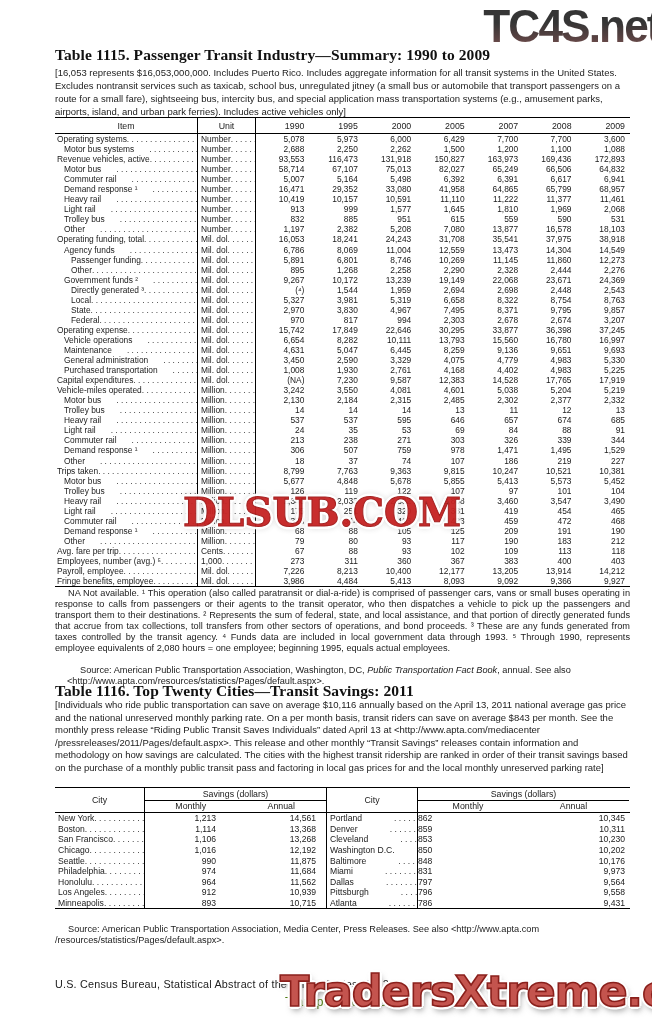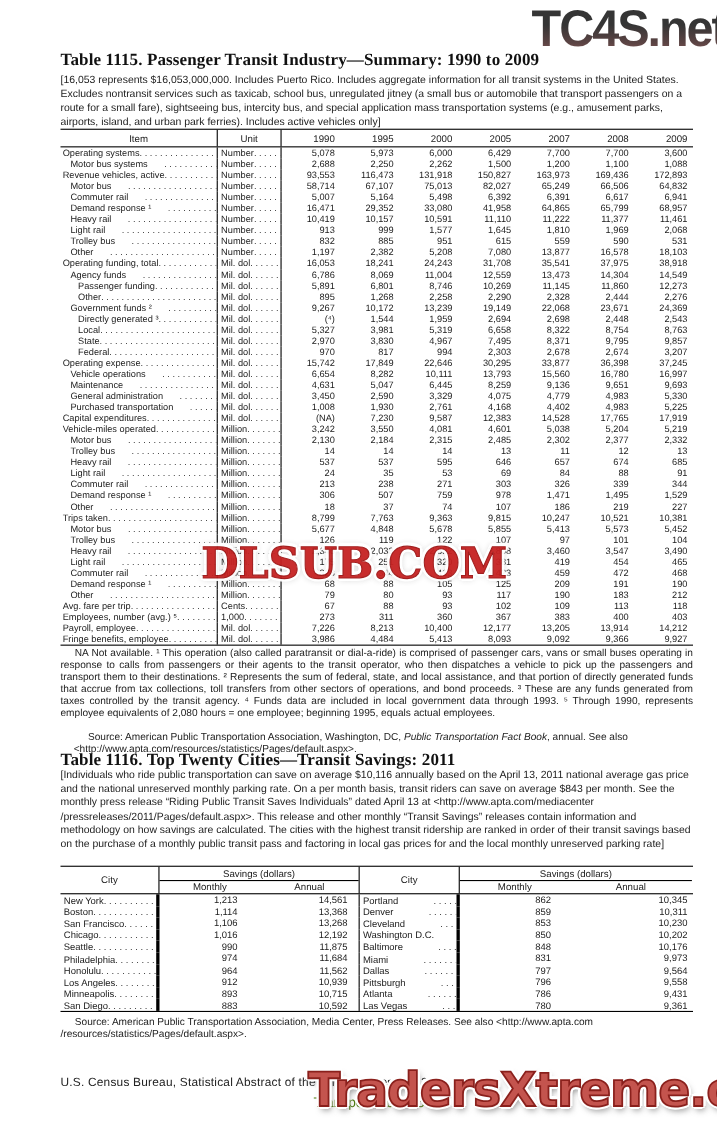--- a/index.html
+++ b/index.html
@@ -49,27 +49,27 @@
   .h16 .hsav{flex:none;display:flex;flex-direction:column;box-sizing:border-box;}
   .c16-sav1{width:182px;border-right:1px solid #000;}
   .c16-sav2{width:211px;}
   .hsav-top{height:12px;display:flex;align-items:center;justify-content:center;border-bottom:1px solid #000;}
   .hsav-bot{height:12px;display:flex;align-items:center;}
   .c16-sav1 .hm{width:92px;text-align:center;}
   .c16-sav1 .ha{width:90px;text-align:center;}
   .c16-sav2 .hm{width:100px;text-align:center;}
   .c16-sav2 .ha{width:111px;text-align:center;}
   .t1116 .row{display:flex;height:10.6px;align-items:center;}
-  .ccity{flex:none;display:flex;overflow:hidden;height:100%;align-items:flex-end;
-         border-right:3px solid #000000;box-sizing:border-box;padding-left:3px;}
+  .ccity{flex:none;display:flex;overflow:hidden;height:100%;align-items:center;
+         border-right:1px solid #000000;box-sizing:border-box;padding-left:3px;}
   .cc1{width:90px;}
   .cc2{width:91px;gap:32px;}
   .cm1{width:87px;flex:none;text-align:right;padding-right:16px;box-sizing:border-box;}
   .ca1{width:95px;flex:none;text-align:right;padding-right:10px;box-sizing:border-box;border-right:1px solid #000;height:100%;display:flex;align-items:center;justify-content:flex-end;}
-  .cm2{width:89px;flex:none;text-align:right;padding-right:6px;box-sizing:border-box;}
+  .cm2{width:89px;flex:none;padding-right:6px;box-sizing:border-box;}
   .ca2{width:122px;flex:none;text-align:right;padding-right:4px;box-sizing:border-box;}
 
   
   .pageref{position:absolute;left:55px;top:995px;width:575px;text-align:center;
            font-size:12.5px;color:#4d7c0f;}
   .pageref .pgnum{margin-left:14px;}
   .census{position:absolute;left:55px;top:978px;margin:0;font-size:10.8px;color:#222;
           letter-spacing:.2px;}
 
   
@@ -1028,34 +1028,20 @@
           </div>
           <div class="cm1">893</div>
           <div class="ca1">10,715</div>
           <div class="ccity cc2">
             <span class="lbl">Atlanta</span>
             <span class="ld"></span>
           </div>
           <div class="cm2">786</div>
           <div class="ca2">9,431</div>
         </div>
-        <div class="row">
-          <div class="ccity cc1">
-            <span class="lbl">San Diego</span>
-            <span class="ld"></span>
-          </div>
-          <div class="cm1">883</div>
-          <div class="ca1">10,592</div>
-          <div class="ccity cc2">
-            <span class="lbl">Las Vegas</span>
-            <span class="ld"></span>
-          </div>
-          <div class="cm2">780</div>
-          <div class="ca2">9,361</div>
-        </div>
       </div>
   </div>
 
   <p class="source src1116">Source: American Public Transportation Association, Media Center, Press Releases. See also &lt;http://www.apta.com /resources/statistics/Pages/default.aspx&gt;.</p>
 
   <div class="pageref"><span>Transportation</span><span class="pgnum">699</span></div>
   <p class="census">U.S. Census Bureau, Statistical Abstract of the United States: 2012</p>
 
   <div class="wm-top">TC4S.net</div>
   <div class="wm-mid">DLSUB.COM</div>

